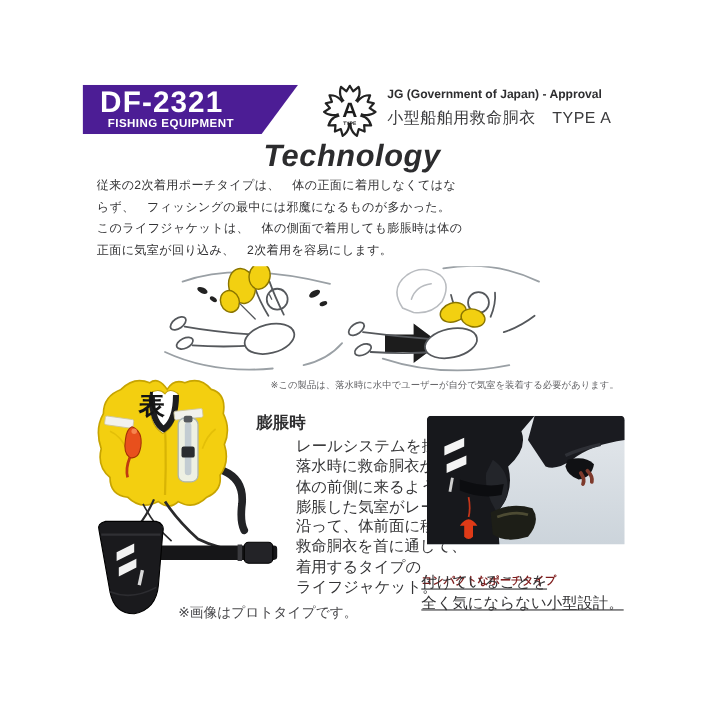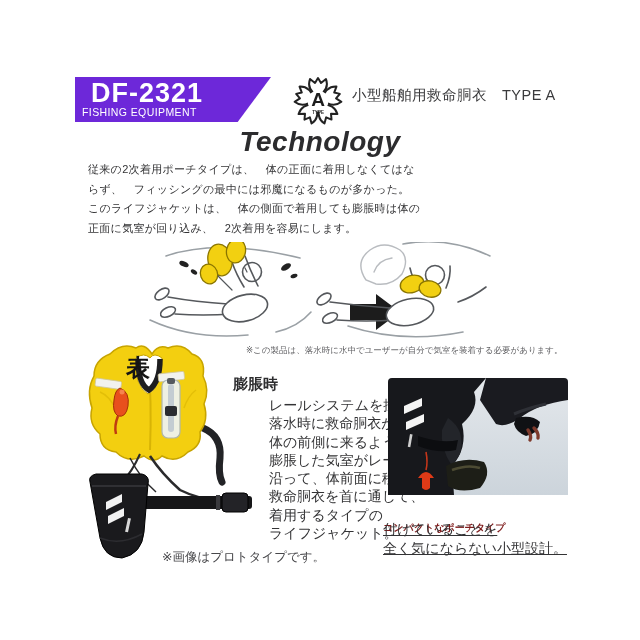--- a/index.html
+++ b/index.html
@@ -5,26 +5,26 @@
   html,body{margin:0;padding:0;}
   body{
     width:640px;height:640px;background:#ffffff;position:relative;overflow:hidden;
     font-family:"Liberation Sans","DejaVu Sans",sans-serif;color:#3a3a3c;
   }
   .abs{position:absolute;}
   .pre{white-space:pre-line;}
 
   
   .badge{
-    left:75px;top:77px;width:196px;height:45px;background:#6d28d9;
+    left:75px;top:77px;width:196px;height:45px;background:#4c1d95;
     clip-path:polygon(0 0,100% 0,83% 100%,0 100%);
     color:#fff;
   }
   .badge .model{position:absolute;left:16px;top:1px;font-size:27px;font-weight:bold;letter-spacing:1px;}
-  .badge .sub{position:absolute;left:7px;top:29px;font-size:10.5px;font-weight:normal;letter-spacing:.4px;}
+  .badge .sub{position:absolute;left:23px;top:29px;font-size:10.5px;font-weight:bold;letter-spacing:.4px;}
 
   
   .approval-icon{left:292px;top:76px;}
   .approval-text{left:352px;top:80px;}
   .approval-text .l1{font-size:11px;font-weight:bold;color:#2e2e30;}
   .approval-text .l2{font-size:14.5px;color:#3a3a3c;margin-top:6px;letter-spacing:.5px;}
 
   .tech-title{
     left:0;top:126px;width:640px;text-align:center;
     font-size:28px;font-weight:bold;font-style:italic;color:#2c2c2e;letter-spacing:.5px;
@@ -63,20 +63,21 @@
         <path transform="rotate(216)" d="M0,-4 C-6,-8 -11,-14 -8,-22 L-3,-18 L0,-23 L3,-18 L8,-22 C11,-14 6,-8 0,-4 Z"></path>
         <path transform="rotate(288)" d="M0,-4 C-6,-8 -11,-14 -8,-22 L-3,-18 L0,-23 L3,-18 L8,-22 C11,-14 6,-8 0,-4 Z"></path>
       </g>
       <circle cx="0" cy="0" r="10.5" fill="#fff" stroke="none"></circle>
     </g>
     <text x="0" y="5" text-anchor="middle" font-size="19" font-weight="bold" fill="#1c1c1c">A</text>
     <text x="0" y="12.5" text-anchor="middle" font-size="4.5" font-weight="bold" fill="#1c1c1c">TYPE</text>
   </svg>
 </div>
 <div class="abs approval-text">
+  <div class="l1">JG (Government of Japan) - Approval</div>
   <div class="l2">小型船舶用救命胴衣　TYPE A</div>
 </div>
 
 <div class="abs tech-title">Technology</div>
 <div class="abs tech-body pre">従来の2次着用ポーチタイプは、　体の正面に着用しなくてはな
 らず、　フィッシングの最中には邪魔になるものが多かった。
 このライフジャケットは、　体の側面で着用しても膨脹時は体の
 正面に気室が回り込み、　2次着用を容易にします。</div>
 
 <div class="abs" style="left:148px;top:242px;">

